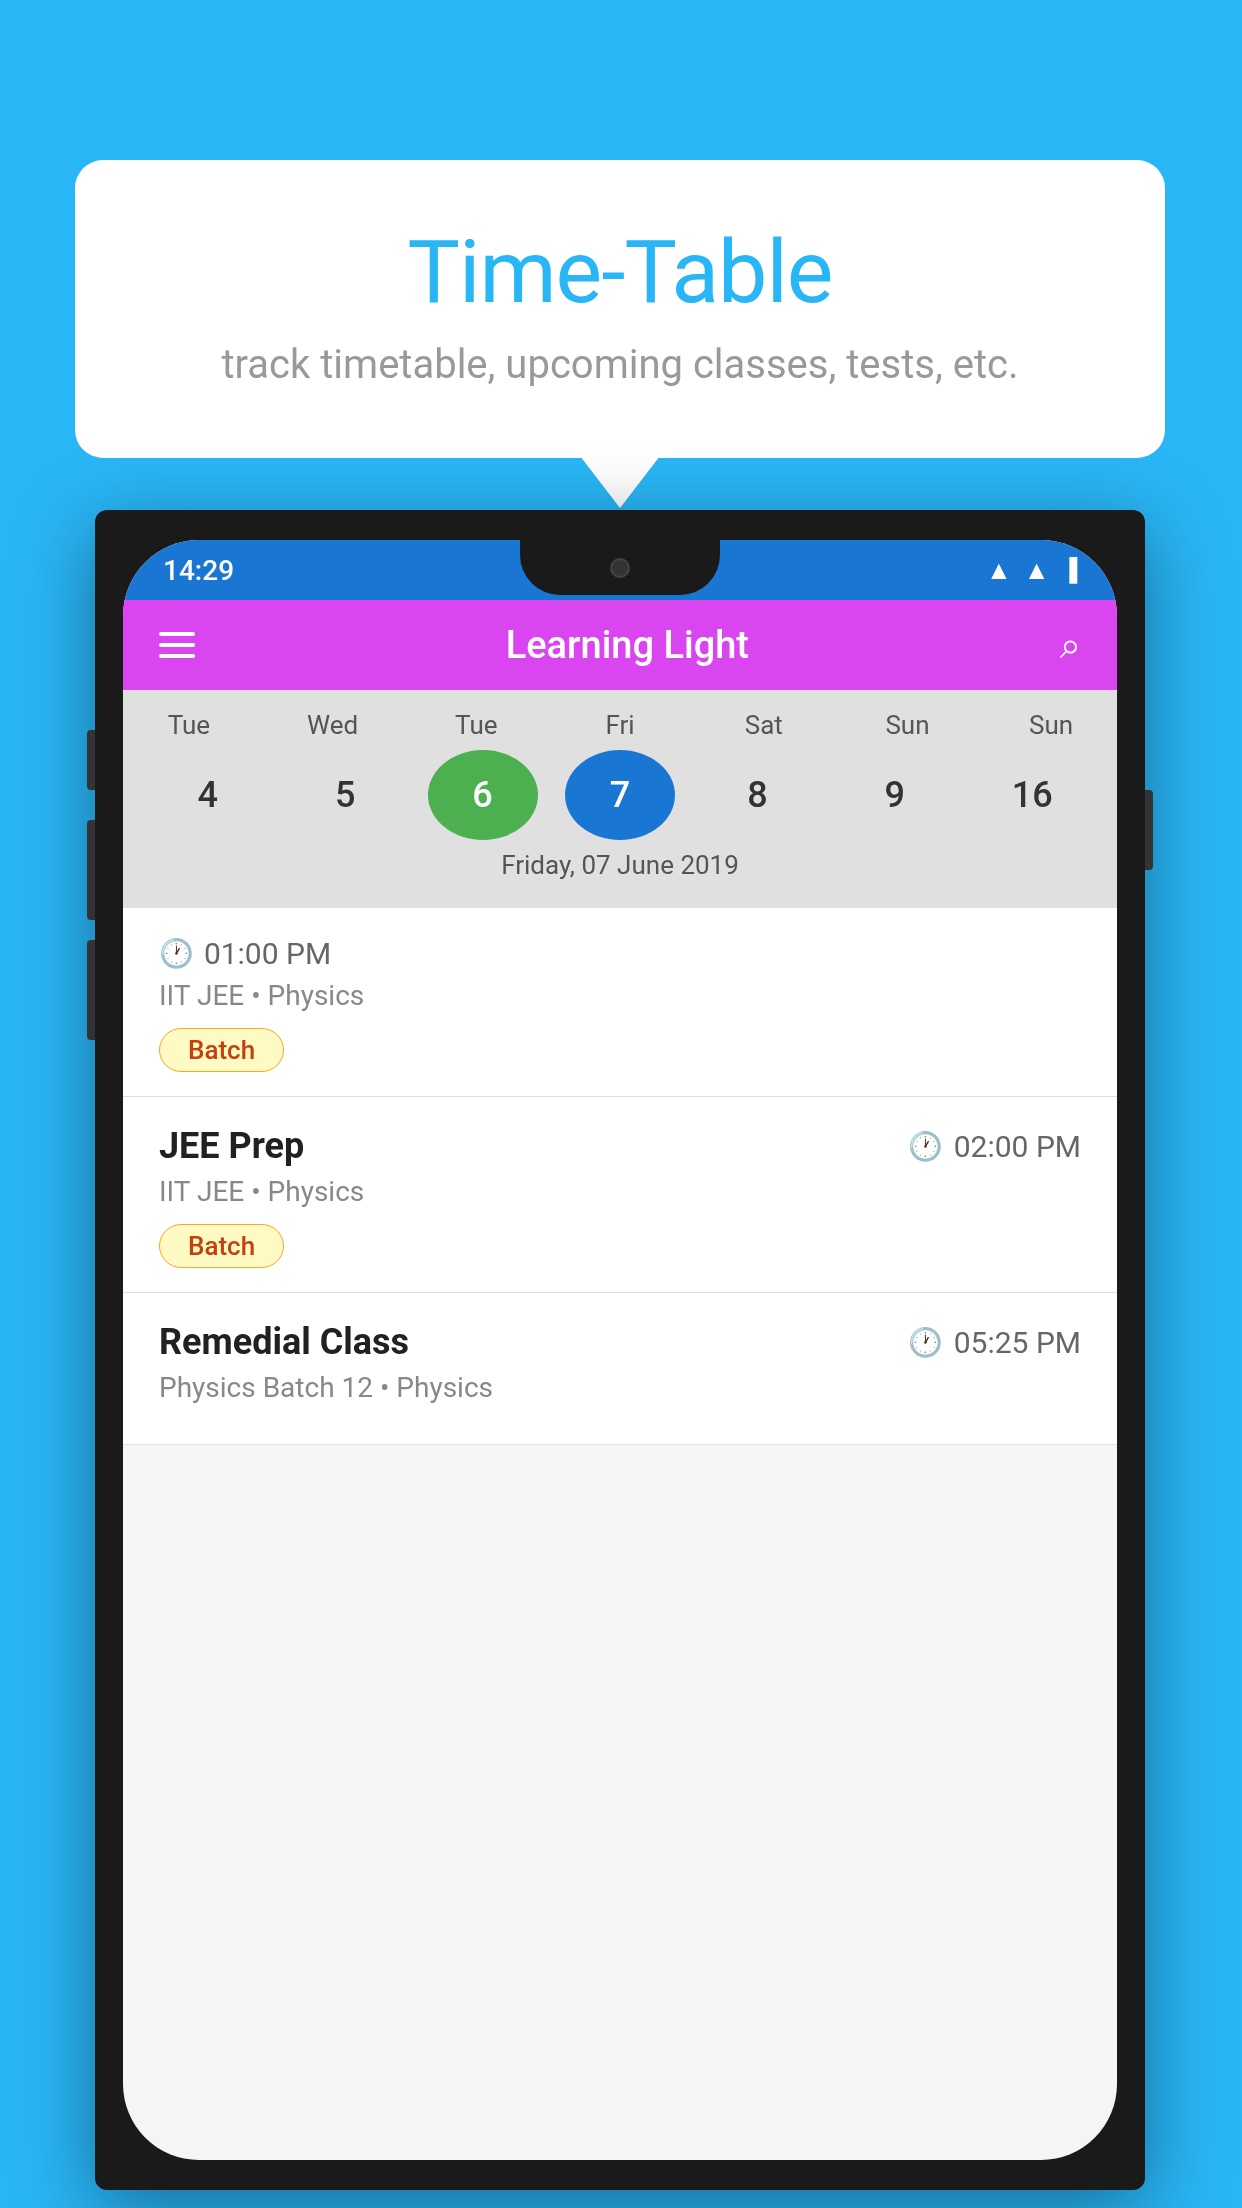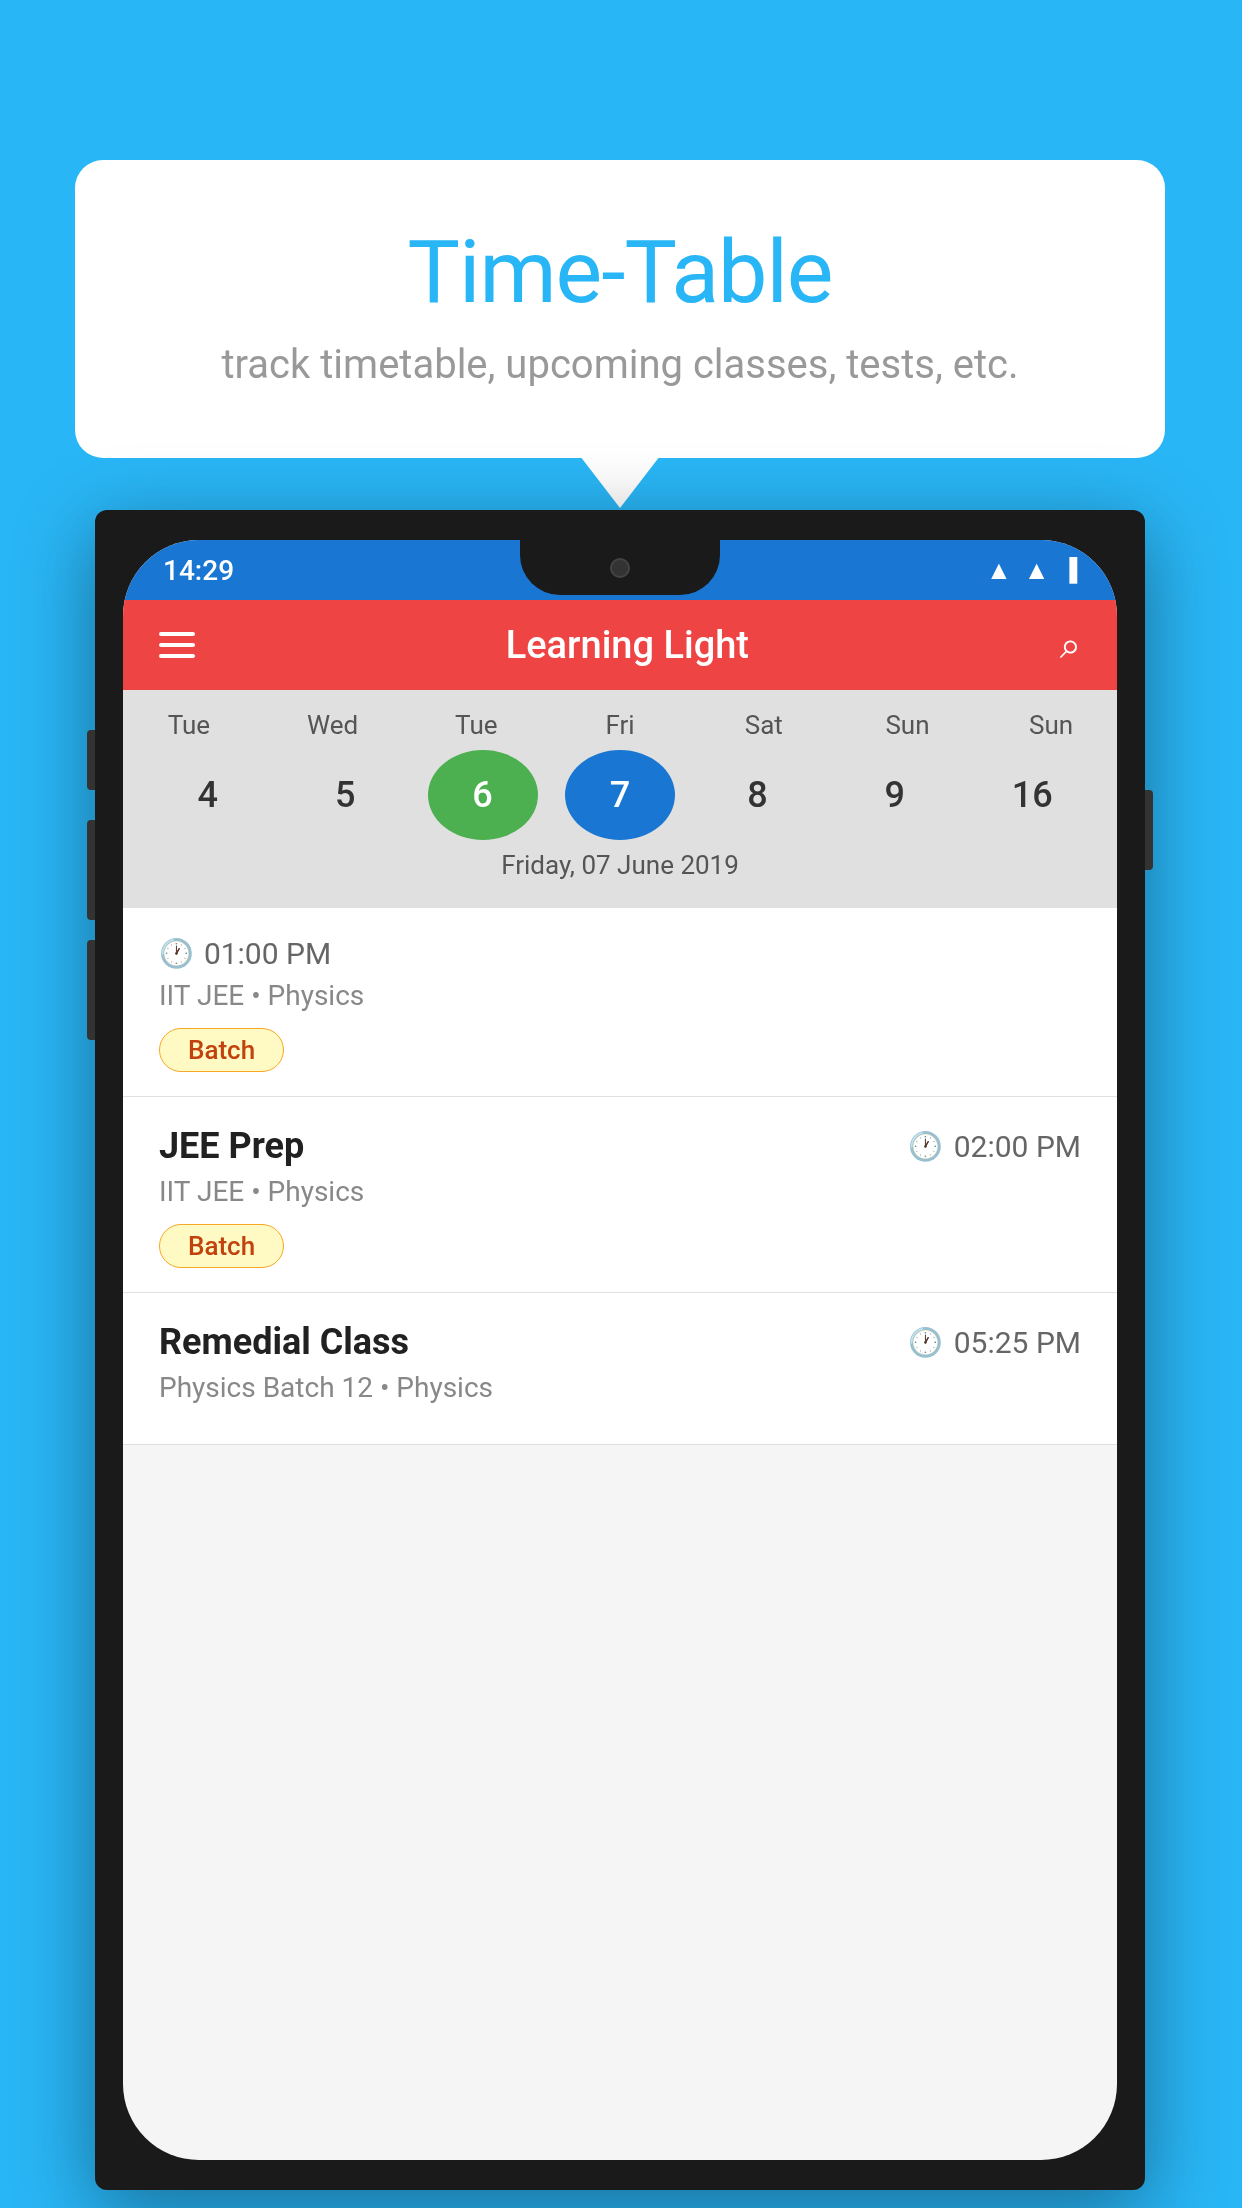--- a/index.html
+++ b/index.html
@@ -126,21 +126,21 @@
     }
 
     .status-icons {
       display: flex;
       align-items: center;
       gap: 12px;
     }
 
     
     .app-bar {
-      background: #ef4444;
+      background: #d946ef;
       height: 90px;
       display: flex;
       align-items: center;
       padding: 0 36px;
       gap: 28px;
     }
 
     .hamburger {
       display: flex;
       flex-direction: column;

